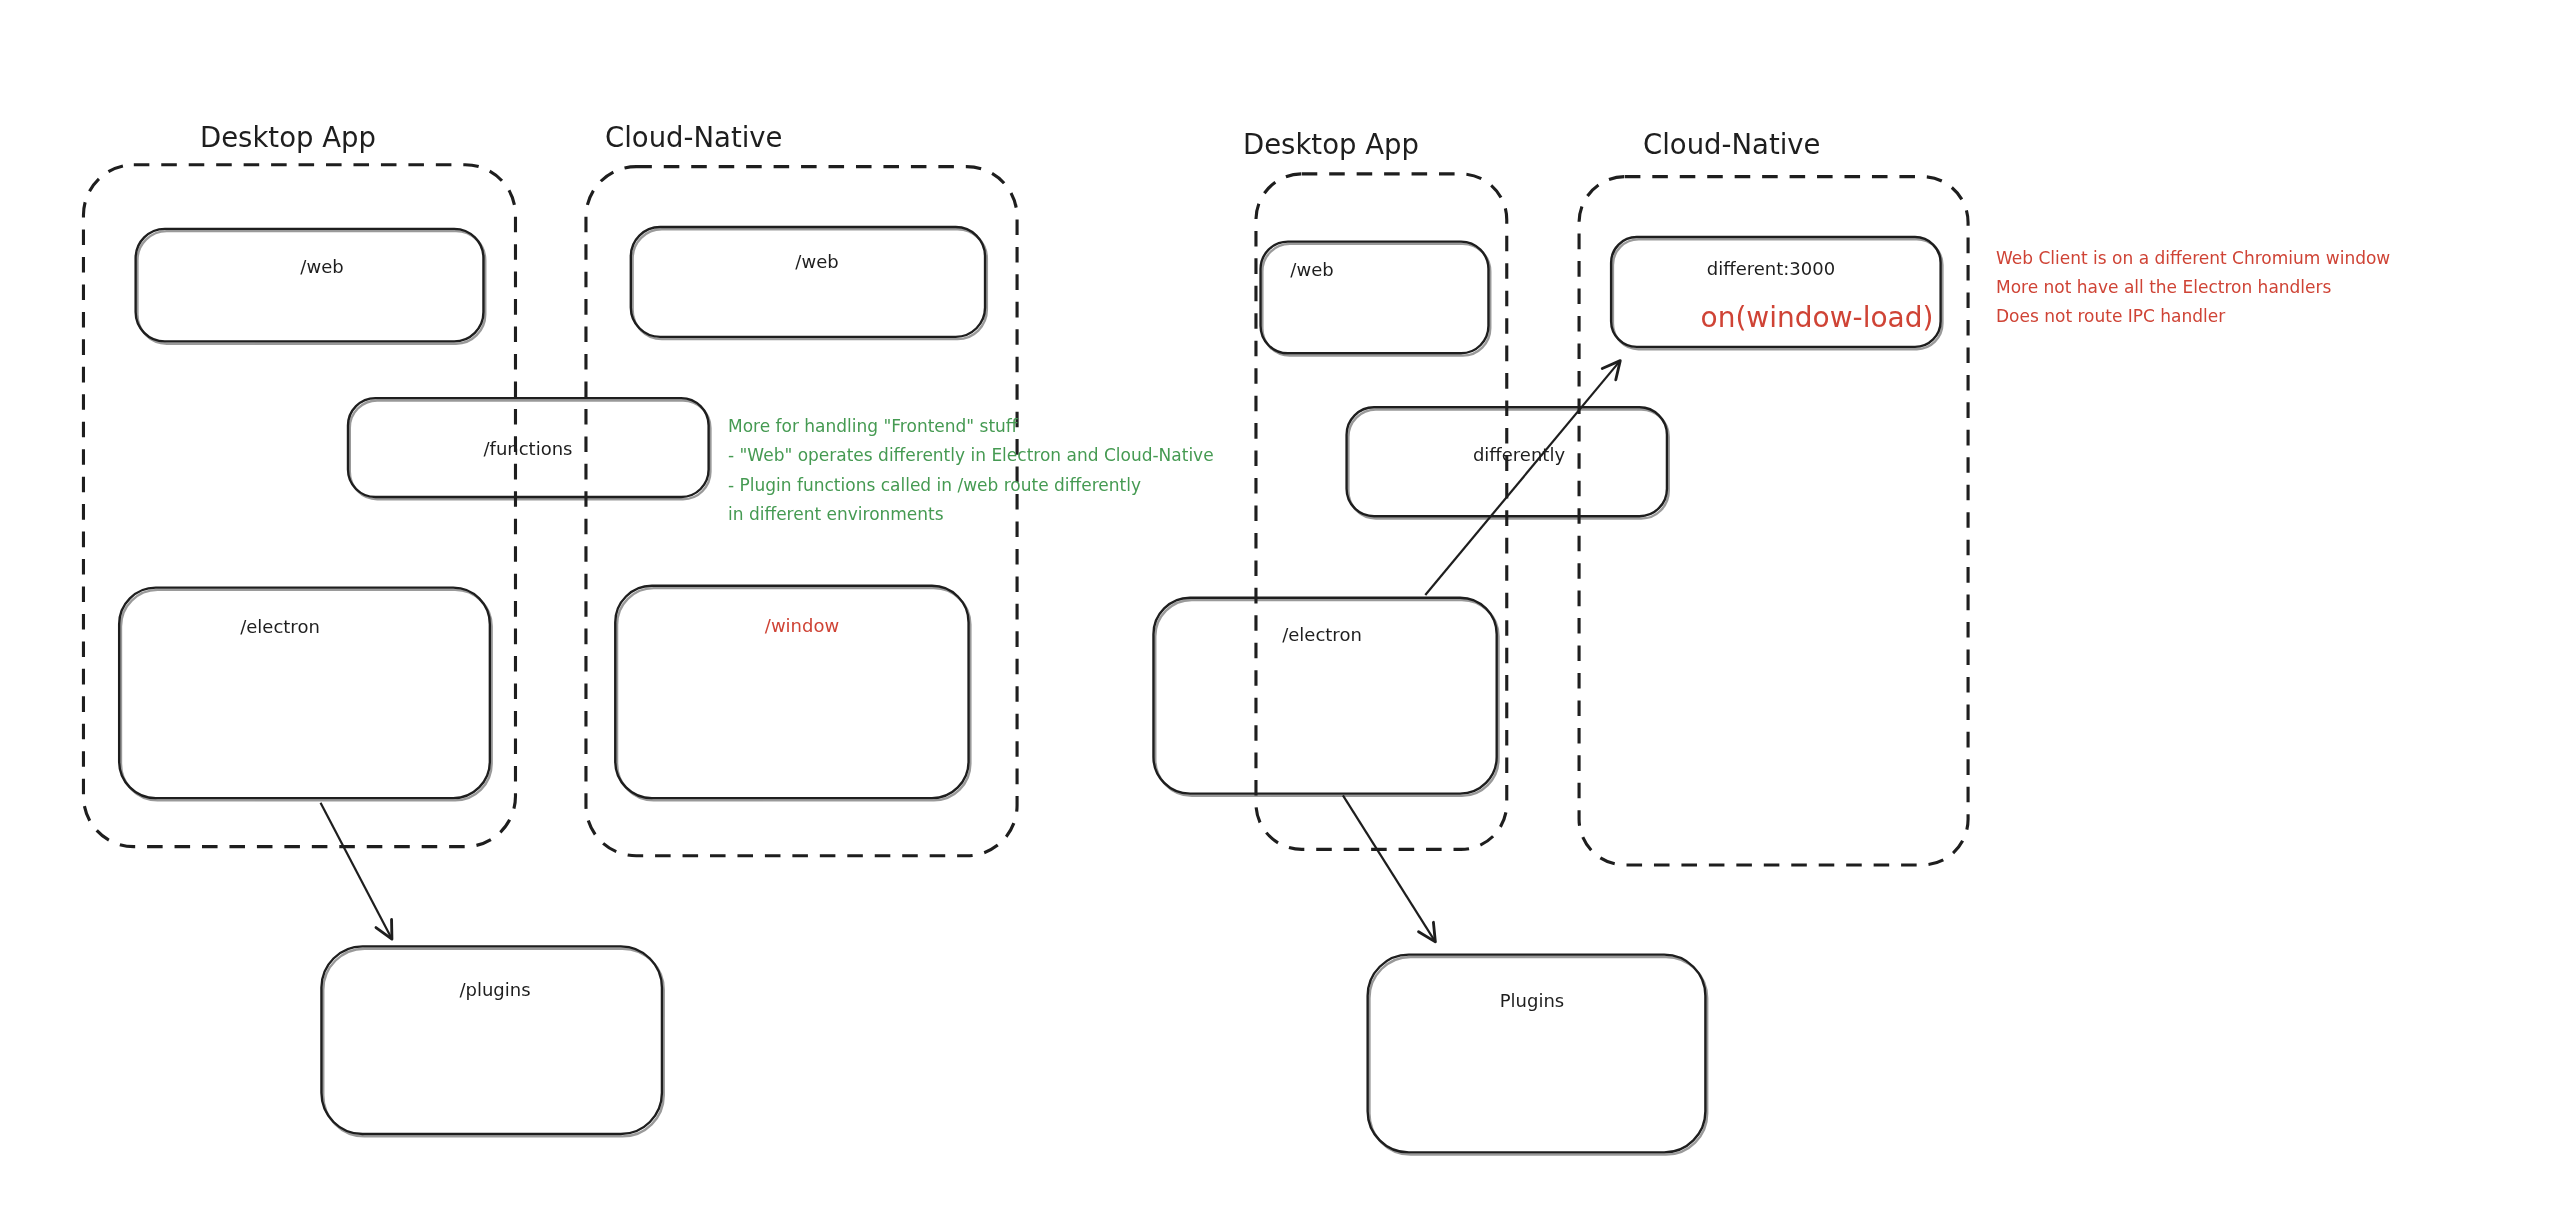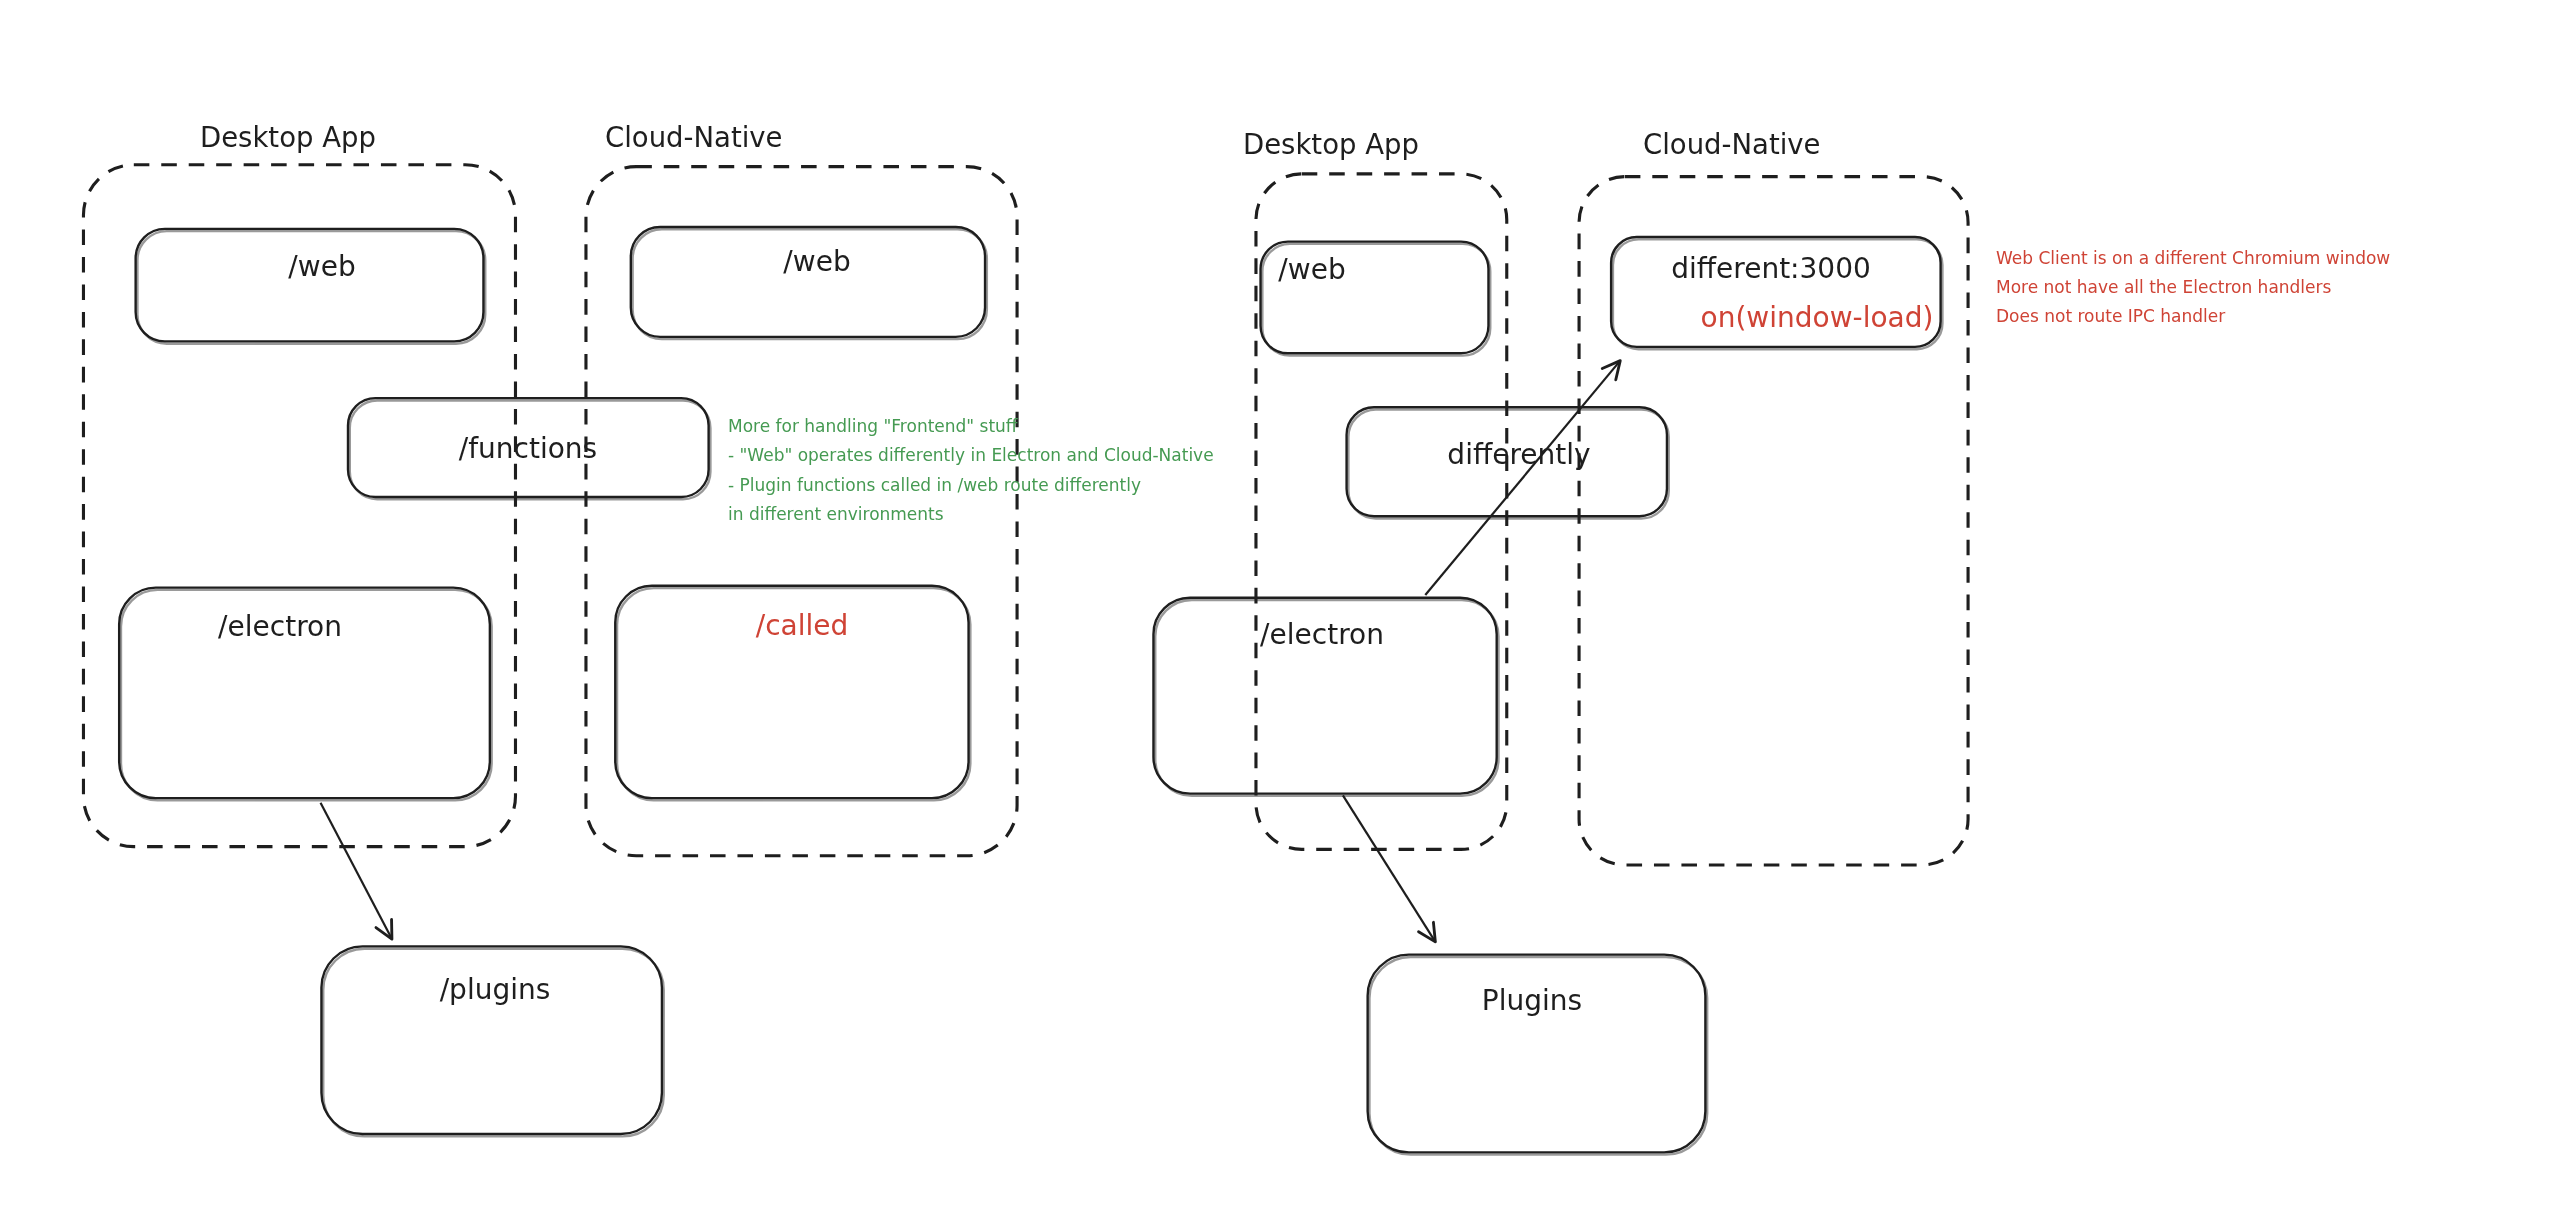--- a/index.html
+++ b/index.html
@@ -6,21 +6,21 @@
     --ink:#1e1e1e; --red:#cf4335; --green:#459a52; --bg:#ffffff;
   }
   html,body{margin:0;padding:0;background:var(--bg);}
   #canvas{
     position:relative; width:2576px; height:1232px; background:var(--bg);
     font-family:"DejaVu Sans","Liberation Sans",sans-serif; color:var(--ink);
     overflow:hidden;
   }
   #shapes{position:absolute;left:0;top:0;}
   .lbl{
-    position:absolute; white-space:nowrap; font-size:28px; line-height:31px;
+    position:absolute; white-space:nowrap; font-size:18px; line-height:31px;
     color:var(--ink); transform:translateX(-50%);
   }
   .title{transform:none; font-size:27.5px;}
   .note-line{position:absolute; white-space:nowrap; font-size:17px; line-height:29px;}
   .green{color:var(--green);}
   .red{color:var(--red);}
   .small{font-size:28px;}
   svg rect{fill:none; stroke:var(--ink); stroke-width:2.6px;}
   svg rect.dashed{stroke-dasharray:17 13; stroke-width:3.4px;}
   svg line{stroke:var(--ink); stroke-width:2.4px;}
@@ -62,21 +62,21 @@
     <line x1="1467" y1="869" x2="1568" y2="1029" marker-end="url(#ah)"></line>
   </svg>
 
   <div class="lbl title" style="left:200px;top:122px">Desktop App</div>
   <div class="lbl title" style="left:605px;top:122px">Cloud-Native</div>
 
   <div class="lbl" style="left:322px;top:251px">/web</div>
   <div class="lbl" style="left:817px;top:246px">/web</div>
   <div class="lbl" style="left:528px;top:433px">/functions</div>
   <div class="lbl" style="left:280px;top:611px">/electron</div>
-  <div class="lbl red" style="left:802px;top:610px">/called</div>
+  <div class="lbl red" style="left:802px;top:610px">/window</div>
   <div class="lbl" style="left:495px;top:974px">/plugins</div>
 
   <div class="lbl title" style="left:1243px;top:129px">Desktop App</div>
   <div class="lbl title" style="left:1643px;top:129px">Cloud-Native</div>
 
   <div class="lbl" style="left:1312px;top:254px">/web</div>
   <div class="lbl" style="left:1771px;top:253px">different:3000</div>
   <div class="lbl red small" style="left:1817px;top:302px">on(window-load)</div>
   <div class="lbl" style="left:1519px;top:439px">differently</div>
   <div class="lbl" style="left:1322px;top:619px">/electron</div>

